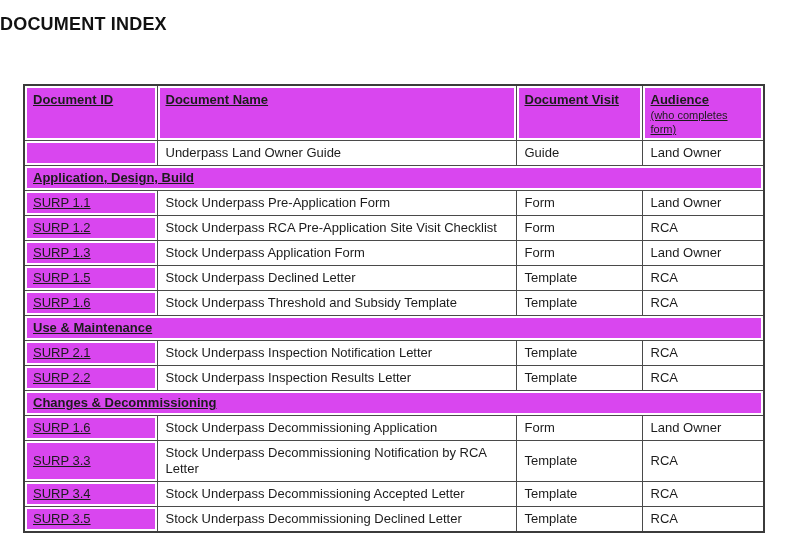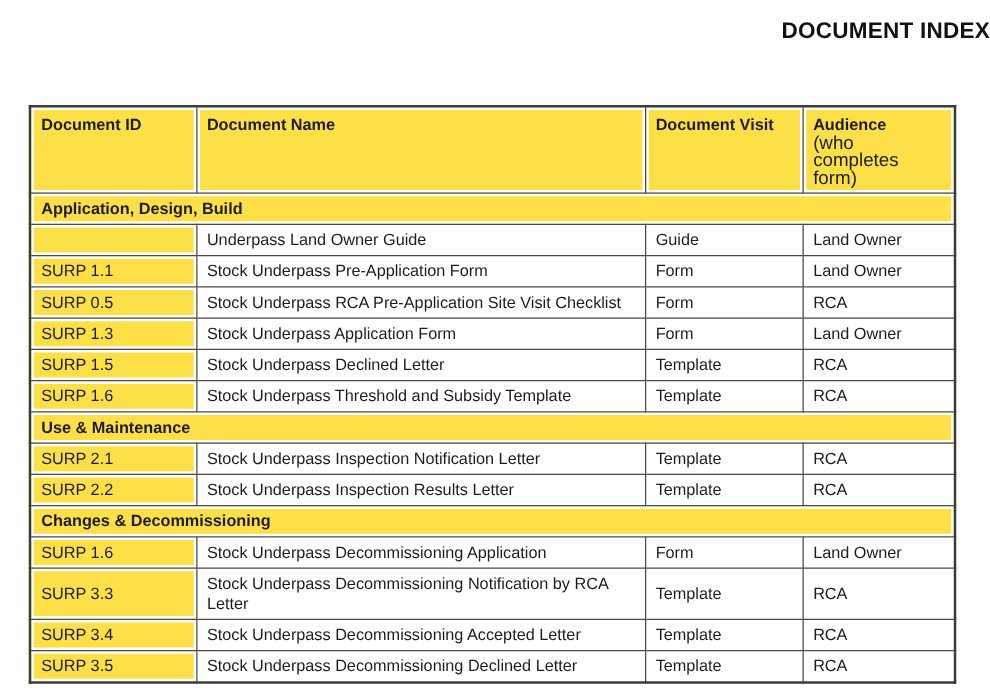--- a/index.html
+++ b/index.html
@@ -6,21 +6,21 @@
   html, body {
     width: 792px; height: 559px;
     background: #ffffff;
     font-family: "Liberation Sans", "DejaVu Sans", sans-serif;
     color: #1c1c1c;
     overflow: hidden;
   }
   .page { position: relative; width: 792px; height: 559px; background: #ffffff; }
   .doc-title {
     margin-top: 14px;
-    text-align: right;
+    text-align: left;
     font-size: 18px;
     font-weight: bold;
     letter-spacing: 0.2px;
     color: #111111;
   }
   table.index-table {
     position: absolute;
     left: 23px; top: 70px;
     width: 740px;
     border-collapse: collapse;
@@ -36,28 +36,29 @@
     text-align: left;
     overflow: hidden;
   }
   .index-table thead th {
     height: 43px;
     vertical-align: top;
     padding-top: 6px;
     font-weight: bold;
   }
   .shade {
-    background: #fde047;
+    background: #d946ef;
     box-shadow: inset 0 0 0 2px #ffffff;
+    text-decoration: underline;
   }
   .index-table tbody tr { height: 24px; }
   .sub-label {
     display: block;
     font-weight: normal;
-    font-size: 15px;
+    font-size: 11px;
     line-height: 14px;
     color: #1c1c1c;
   }
   .section-cell { font-weight: bold; }
   .name-cell { text-align: justify; }
 </style>
 </head>
 <body>
 
 <div class="page">
@@ -82,36 +83,36 @@
           <span>Document Visit</span>
         </th>
         <th class="shade">
           <span>Audience</span>
           <span class="sub-label">(who completes form)</span>
         </th>
       </tr>
     </thead>
     <tbody>
         <tr>
-          <td colspan="4" class="shade section-cell">Application, Design, Build</td>
-        </tr>
-        <tr>
           <td class="shade id-cell"></td>
           <td class="name-cell">Underpass Land Owner Guide</td>
           <td class="type-cell">Guide</td>
           <td class="audience-cell">Land Owner</td>
+        </tr>
+        <tr>
+          <td colspan="4" class="shade section-cell">Application, Design, Build</td>
         </tr>
         <tr>
           <td class="shade id-cell">SURP 1.1</td>
           <td class="name-cell">Stock Underpass Pre-Application Form</td>
           <td class="type-cell">Form</td>
           <td class="audience-cell">Land Owner</td>
         </tr>
         <tr>
-          <td class="shade id-cell">SURP 0.5</td>
+          <td class="shade id-cell">SURP 1.2</td>
           <td class="name-cell">Stock Underpass RCA Pre-Application Site Visit Checklist</td>
           <td class="type-cell">Form</td>
           <td class="audience-cell">RCA</td>
         </tr>
         <tr>
           <td class="shade id-cell">SURP 1.3</td>
           <td class="name-cell">Stock Underpass Application Form</td>
           <td class="type-cell">Form</td>
           <td class="audience-cell">Land Owner</td>
         </tr>

